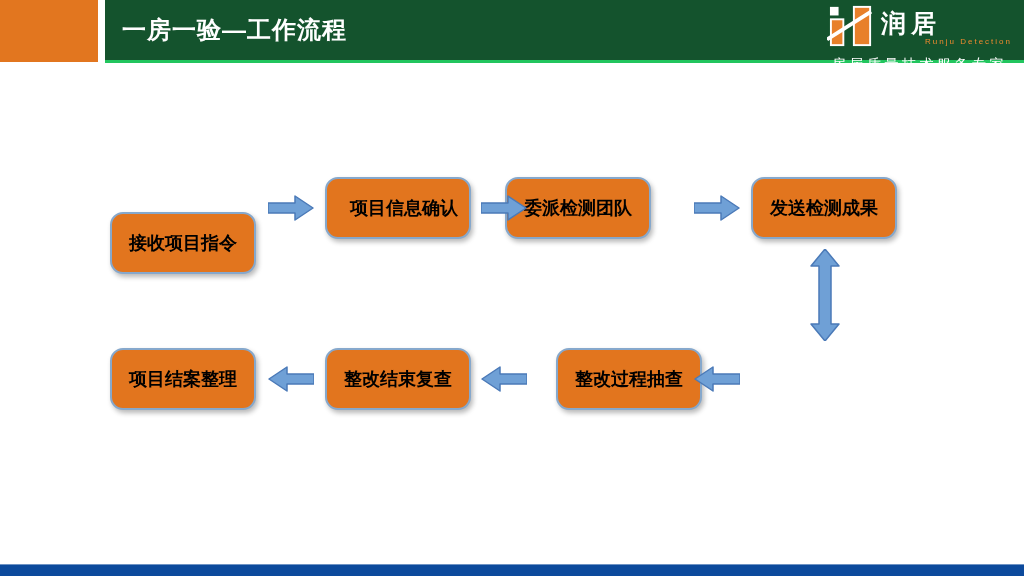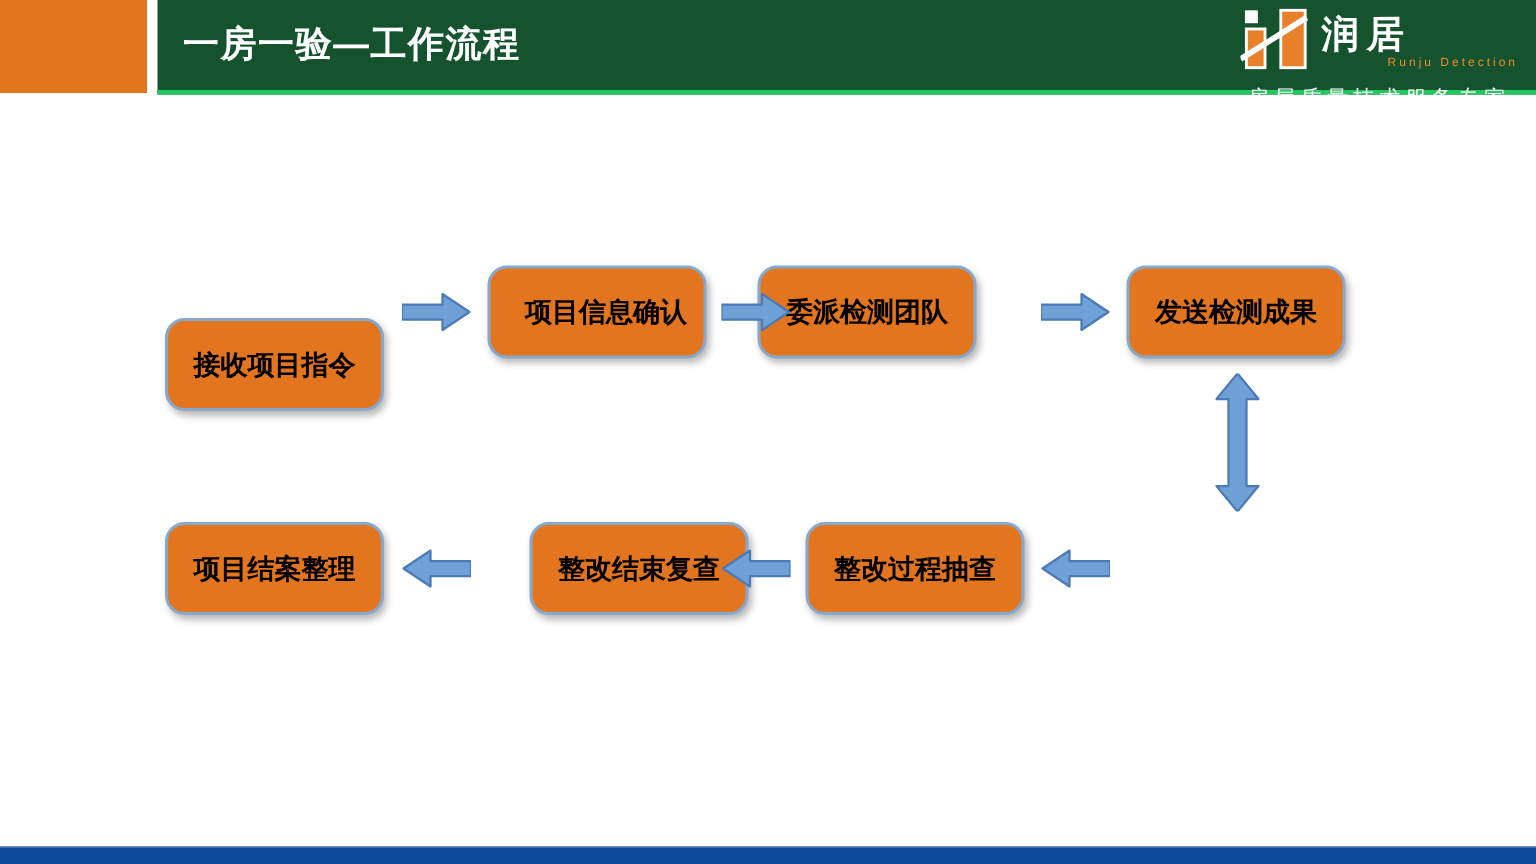--- a/index.html
+++ b/index.html
@@ -160,22 +160,22 @@
     </svg>
   </div>
 
   <div class="arrow" style="left:810px; top:249px;">
     <svg width="30" height="92" viewBox="0 0 30 92">
       <polygon points="15,0 29,17 21,17 21,75 29,75 15,92 1,75 9,75 9,17 1,17" fill="#6FA0D6" stroke="#4B7AB8" stroke-width="1.5" stroke-linejoin="round"></polygon>
     </svg>
   </div>
 
   <div class="flow-box" style="left:110px; top:348px;">项目结案整理</div>
-  <div class="flow-box" style="left:325px; top:348px;margin-left:28px;">整改结束复查</div>
-  <div class="flow-box" style="left:537px; top:348px;">整改过程抽查</div>
+  <div class="flow-box" style="left:325px; top:348px;">整改结束复查</div>
+  <div class="flow-box" style="left:556px; top:348px;">整改过程抽查</div>
 
   <div class="arrow" style="left:268px; top:366px;">
     <svg class="mirror" width="46" height="26" viewBox="0 0 46 26">
       <polygon points="0,8 27,8 27,1 45,13 27,25 27,18 0,18" fill="#6FA0D6" stroke="#4B7AB8" stroke-width="1.5" stroke-linejoin="round"></polygon>
     </svg>
   </div>
   <div class="arrow" style="left:481px; top:366px;">
     <svg class="mirror" width="46" height="26" viewBox="0 0 46 26">
       <polygon points="0,8 27,8 27,1 45,13 27,25 27,18 0,18" fill="#6FA0D6" stroke="#4B7AB8" stroke-width="1.5" stroke-linejoin="round"></polygon>
     </svg>

